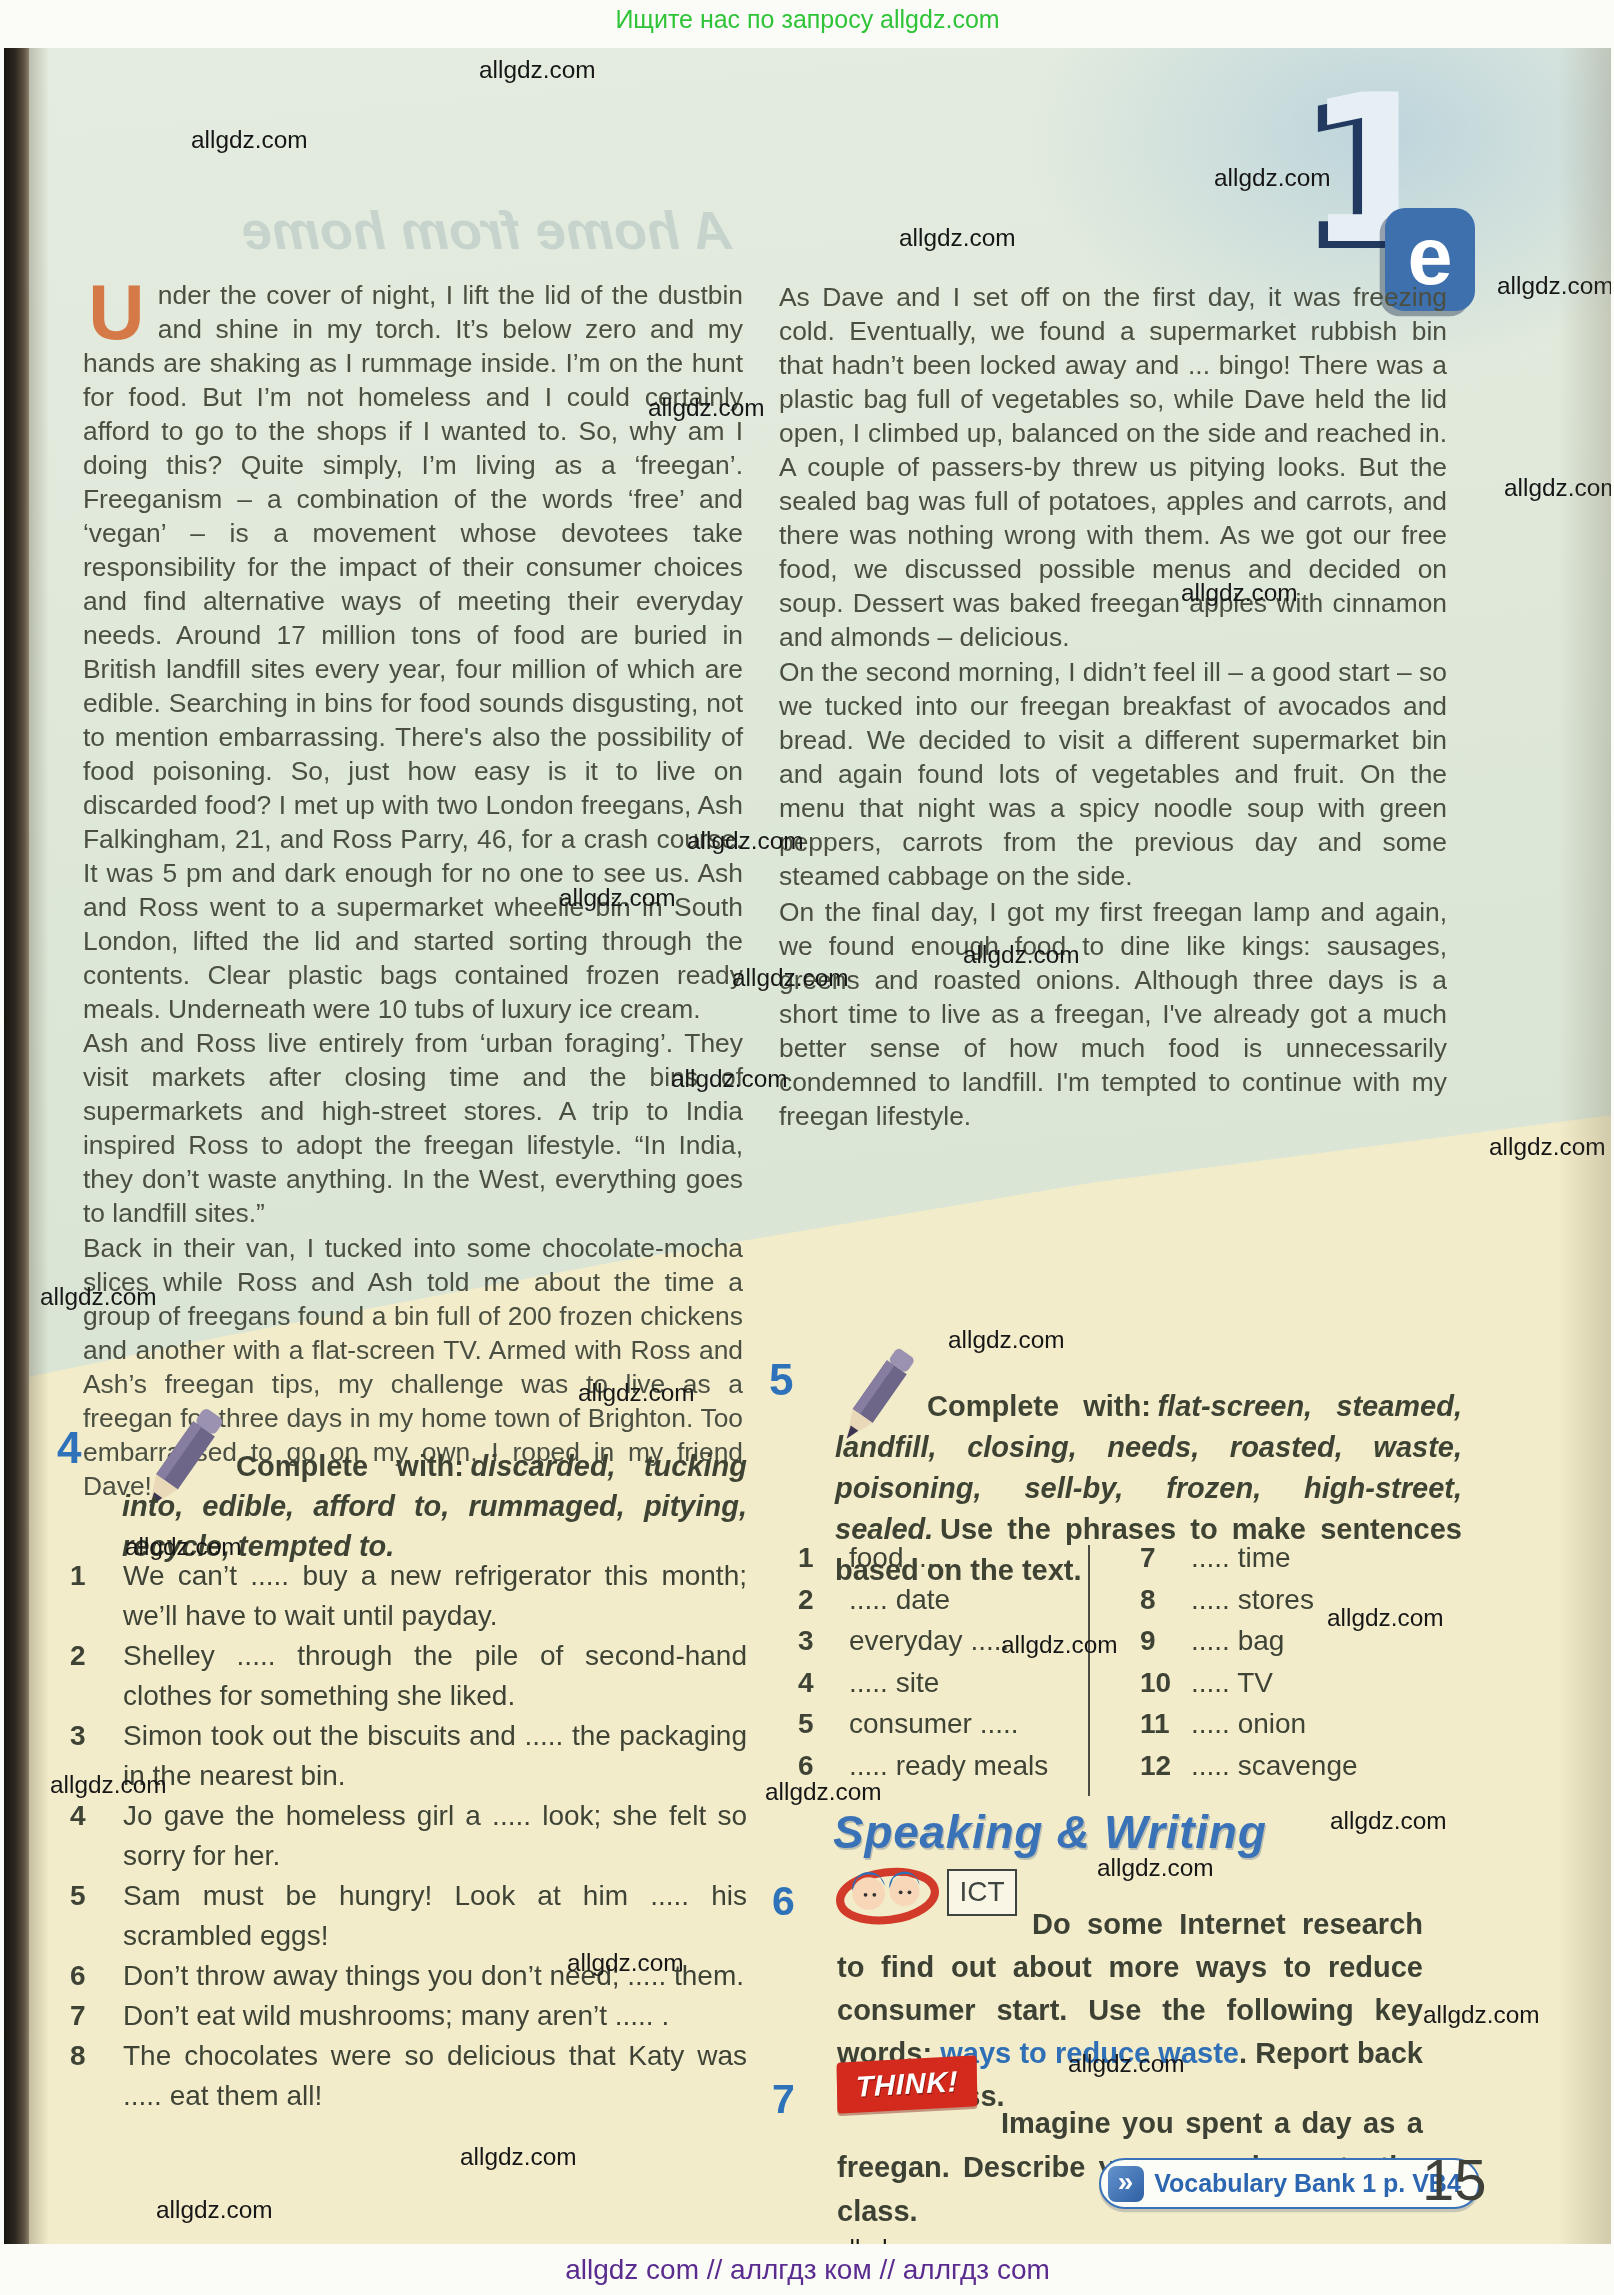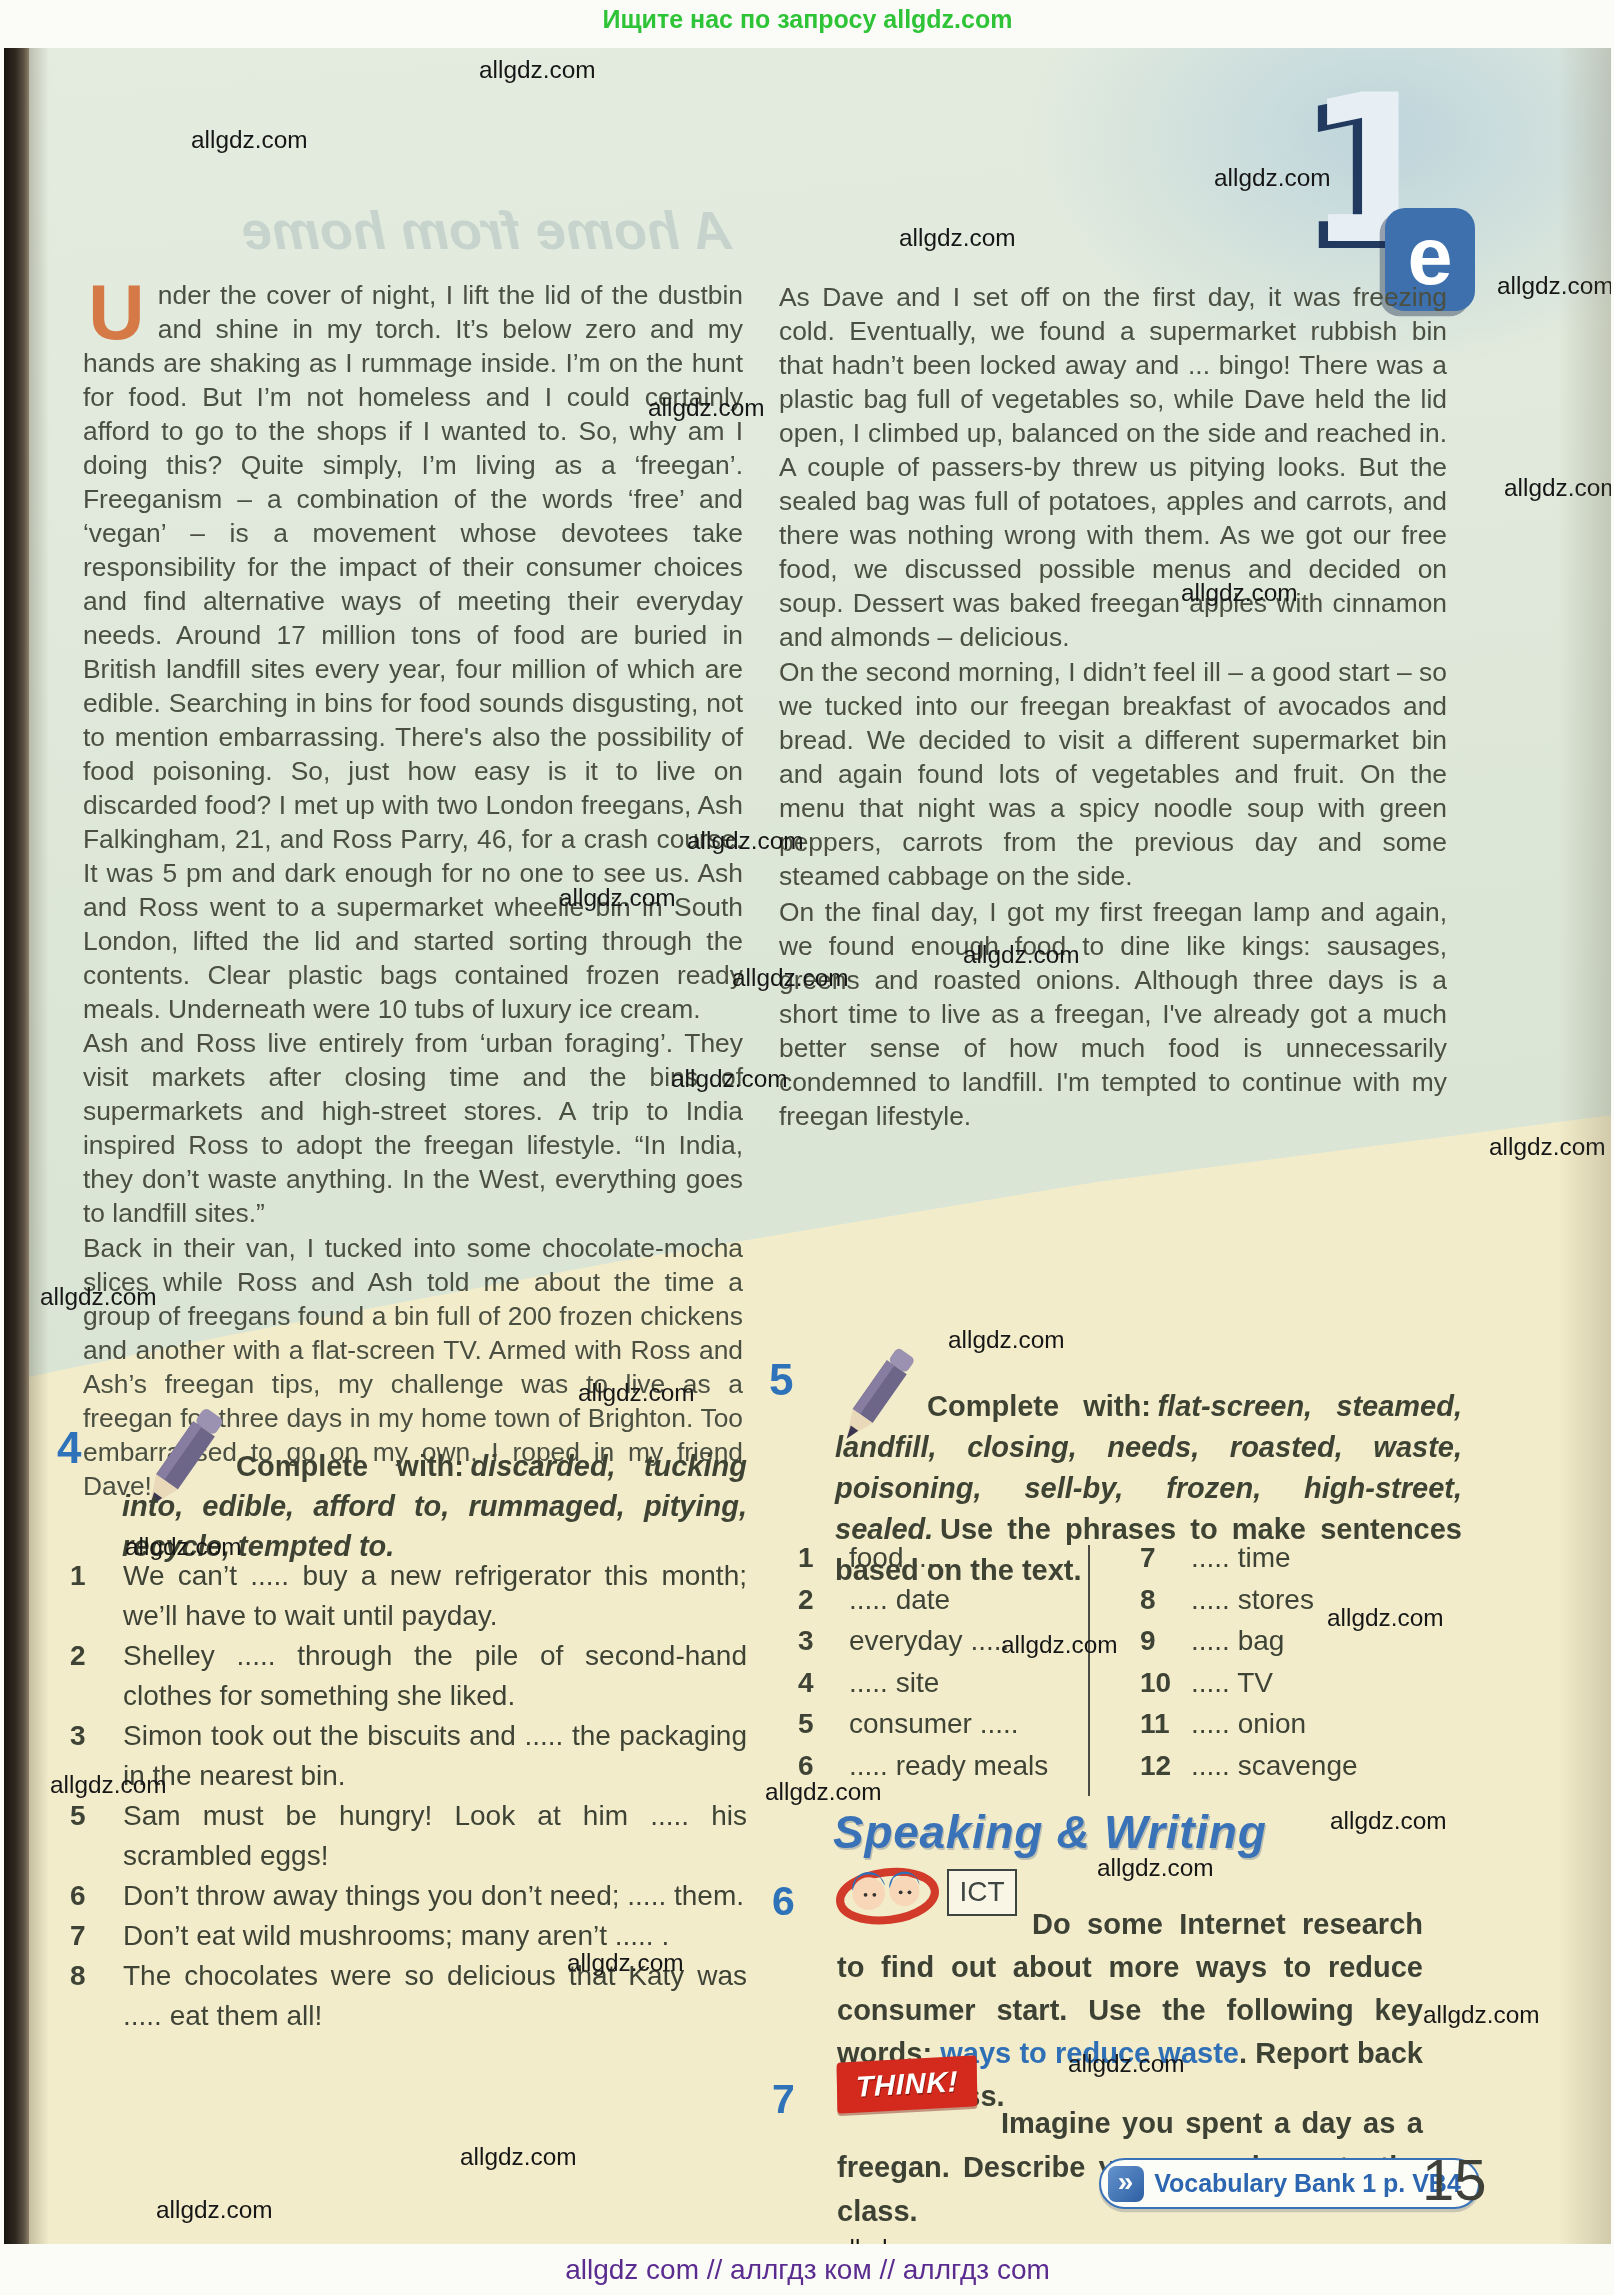--- a/index.html
+++ b/index.html
@@ -1,21 +1,21 @@
 <!DOCTYPE html>
 <html style="font-size:10.6px"><head>
 <meta charset="utf-8">
 <style>
   html,body { margin:0; padding:0; background:#ffffff; }
   .canvas { position:relative; width:1615px; height:2295px; background:#fbfbf8;
             font-family:"Liberation Sans", sans-serif; overflow:hidden; }
   .abs { position:absolute; }
 
   .promo-top { position:absolute; top:5.3px; left:0; width:100%; text-align:center;
-               font-size:25px; color:#2fc437;font-weight:bold; }
+               font-size:25px; color:#2fc437; }
   .promo-bottom { position:absolute; top:2254px; left:0; width:100%; text-align:center;
                   font-size:28px; color:#5a2c8f; }
 
   .page { position:absolute; left:4px; top:48px; width:1607px; height:2196px;
           background:#f2ecca; overflow:hidden; }
   .mint { position:absolute; left:0; top:0; width:100%; height:1334px;
           background:linear-gradient(175deg,#e4ecdf 0%,#dde7d8 60%,#d9e4d4 100%);
           clip-path:polygon(0 0,100% 0,100% 80%,68% 85%,38% 91%,14% 96.5%,0 100%); }
   .sky { position:absolute; left:990px; top:0; width:621px; height:343px;
          background:radial-gradient(ellipse at 62% 25%, rgba(165,198,219,0.6) 0%, rgba(165,198,219,0) 65%); }
@@ -161,20 +161,21 @@
       </g>
     </svg>
     <p class="task task4">
       <span class="task-bold">Complete with:</span><span class="task-italic">discarded, tucking into, edible, afford to, rummaged, pitying, recycle, tempted to.</span>
     </p>
     <div class="abs items4">
 
     <p class="item"><b>1</b><span>We can’t ..... buy a new refrigerator this month; we’ll have to wait until payday.</span></p>
         <p class="item"><b>2</b><span>Shelley ..... through the pile of second-hand clothes for something she liked.</span></p>
         <p class="item"><b>3</b><span>Simon took out the biscuits and ..... the packaging in the nearest bin.</span></p>
+        <p class="item"><b>4</b><span>Jo gave the homeless girl a ..... look; she felt so sorry for her.</span></p>
         <p class="item"><b>5</b><span>Sam must be hungry! Look at him ..... his scrambled eggs!</span></p>
         <p class="item"><b>6</b><span>Don’t throw away things you don’t need; ..... them.</span></p>
         <p class="item"><b>7</b><span>Don’t eat wild mushrooms; many aren’t ..... .</span></p>
         <p class="item"><b>8</b><span>The chocolates were so delicious that Katy was ..... eat them all!</span></p>
       </div>
 
     <div class="ex-num num5">5</div>
     <svg class="abs pencil5" width="79" height="122" viewBox="0 0 130 200">
       <g transform="rotate(35 65 100)">
         <rect x="50" y="18" width="36" height="28" rx="8" fill="#9a92b0"></rect>

